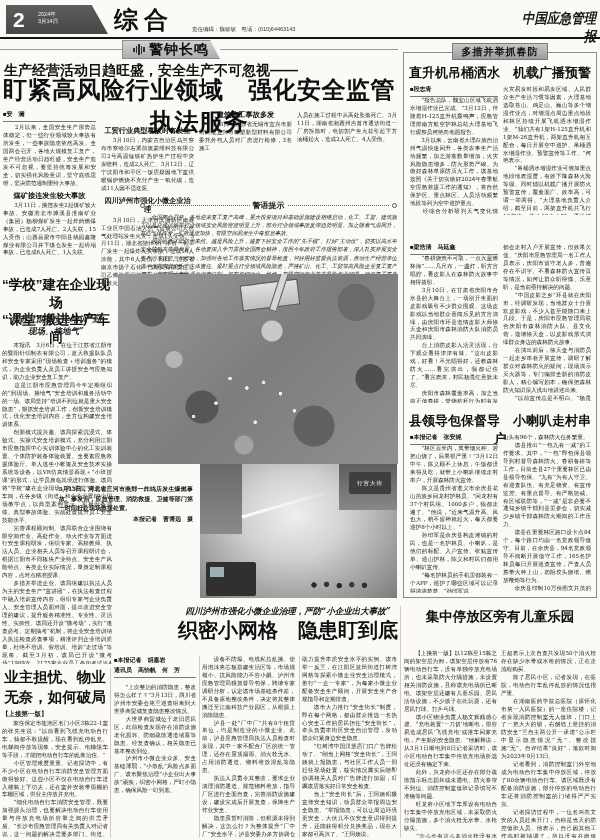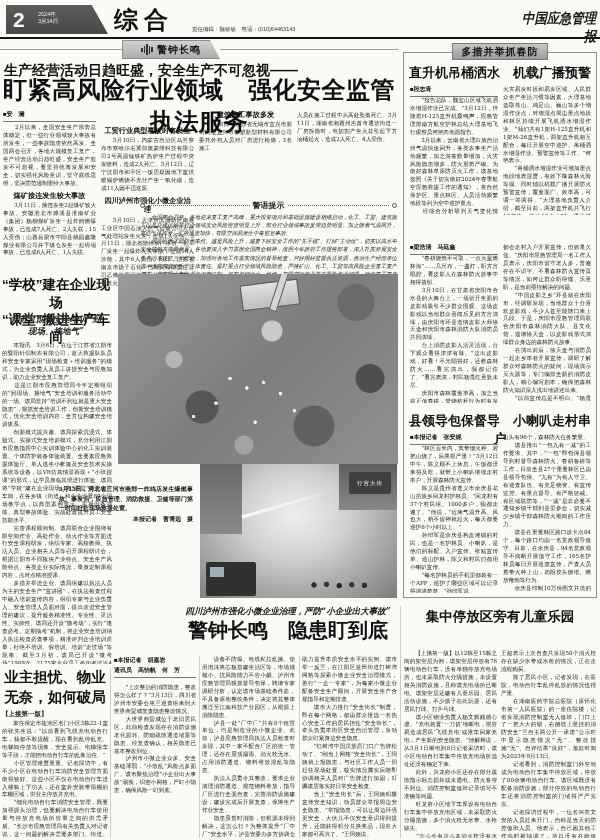--- a/index.html
+++ b/index.html
@@ -61,21 +61,21 @@
   <div class="abs" style="left:0;top:49px;width:122px;height:1px;background:#9a9a9a;"></div>
   <div class="abs" style="left:220px;top:49px;width:178px;height:1px;background:#9a9a9a;"></div>
   <div class="abs flag" style="left:122px;top:40px;width:98px;height:19px;">
     <span class="wave">
       <i style="height:4px"></i>
         <i style="height:7px"></i>
         <i style="height:11px"></i>
         <i style="height:8px"></i>
         <i style="height:5px"></i>
     </span>
-    <span class="sans" style="font-size:10px;font-weight:bold;color:#101010;letter-spacing:1px;">警钟长鸣</span>
+    <span class="sans" style="font-size:14px;font-weight:bold;color:#101010;letter-spacing:1px;">警钟长鸣</span>
   </div>
 
   <div class="abs sans" style="left:4px;top:62px;font-size:14px;font-weight:bold;color:#111;">生产经营活动日趋旺盛，安全生产不可忽视——</div>
   <div class="abs sans head-center" style="left:0;top:74px;width:398px;font-size:24px;letter-spacing:0.5px;">盯紧高风险行业领域　强化安全监管执法服务</div>
 
   <div class="abs" style="left:3px;top:110px;width:93px;height:166px;">
     <div class="byline sans">■安　澜</div>
     <div class="flow body-text" style="margin-top:2px;">　　2月以来，全国安全生产形势总体稳定，但一些行业领域较大事故有所发生，一些事故隐患依然高发。全国两会召开，各地大规模复工复产，生产经营活动日趋旺盛，安全生产愈发不可忽视，要坚持统筹发展和安全，切实强化风险意识，坚守底线思维，坚决防范遏制重特大事故。</div>
     <div class="col-subhead sans">煤矿接连发生较大事故</div>
     <div class="flow body-text">　　3月11日，接连发生2起煤矿较大事故。安徽淮北市濉溪县淮南矿业（集团）杨柳煤矿发生一起炸药燃爆事故，已造成7人死亡、2人失联，15人受伤；山西吕梁市中阳县桃园鑫隆煤业有限公司井下煤仓发生一起坍塌事故，已造成6人死亡、1人失联。</div>
@@ -160,21 +160,21 @@
     <div>“课堂”搬进生产车间</div>
   </div>
   <div class="abs kai" style="left:8px;top:314px;width:96px;font-size:8.5px;font-weight:bold;text-align:center;line-height:1.4;color:#222;">江苏江阴市安全培训“到现场、接地气”</div>
   <div class="abs flow body-text" style="left:2px;top:342px;width:110px;height:322px;">　　本报讯　3月6日，在位于江苏省江阴市的暨阳针织制衣有限公司，蓝天救援队队员和安全专家采用“现场检查＋培训服务”的模式，为企业负责人及员工讲授安全与应急知识，助力企业安全复工复产。
 　　这是江阴市应急管理局今年定期组织的“到现场、接地气”安全培训和服务活动中的一场。该局坚持“培训不到位就是重大安全隐患”，狠抓安全培训工作，创新安全培训模式，优化安全培训内容，全方位构建安全培训体系。
 　　创新模式提兴趣。该局探索沉浸式、体验式、实操式安全培训模式，充分利用江阴市应急指挥中心实训体验中心的化工实训装置、个体防护装备体验装置、全要素应急救援体验厅、单人逃生小帐篷及安全技术实操系统等设备，以VR仿真情景再现＋“小班授课”的形式，让学员身临其境进行体验。该局将“学校”建在企业现场，将“课堂”搬进生产车间，在各乡镇（街道）和企业设置89个现场教学点，以典型案例警示、实操设备演练、典型事故体验、实战处置提升员工安全技能水平。
 　　完善课程顾问制。该局联合企业围绕有限空间作业、高处作业、动火作业等方面进行安全课程研发，组织专家、高校教师、执法人员、企业相关人员等召开课程研讨会，根据江阴市不同板块产业特点、安全生产风险特点、各类企业实际情况，量身定制课程内容，点对点精准授课。
 　　多措并举进企业。该局组建以执法人员为主的安全生产“宣讲团”，在执法检查过程中融入培训宣传内容，组织专家与企业负责人、安全管理人员面对面，提出改进安全管理的建议，提升服务精准性、专业性、灵活性、实效性。该局还开设“微考场”，实行“逢查必考、定期抽考”机制，将企业安全培训纳入执法检查必查事项，精准评判企业培训质量，杜绝不培训、假培训、培训“走过场”等现象。截至3月初，该局已开设“微考场”1989次，2175家企业员工参加考试近4万人次。（樊天扬　张军）</div>
 
   <div class="abs kai head-center" style="left:178px;top:606px;width:220px;font-size:8.5px;">四川泸州市强化小微企业治理，严防“小企业出大事故”</div>
-  <div class="abs sans head-center" style="left:178px;top:617px;width:220px;font-size:20px;">警钟长鸣　隐患盯到底</div>
+  <div class="abs sans head-center" style="left:178px;top:617px;width:220px;font-size:20px;">织密小网格　隐患盯到底</div>
   <div class="abs sans" style="left:114px;top:656px;width:82px;font-size:6px;font-weight:bold;border-bottom:1px solid #777;padding-bottom:2px;line-height:1.6;color:#111;">
     <div>■本报记者　胡嘉岩</div>
     <div>通讯员　高怡帆　何　芳</div>
   </div>
   <div class="abs flow body-text" style="left:114px;top:684px;width:82px;height:152px;">　　“上次整治的消防隐患，整改得怎么样了？”3月13日，四川省泸州市安委会第三巡查组来到大世界商贸城复查隐患整改情况。
 　　大世界商贸城位于老旧居民区，此前检查发现存在消防设施老化损坏、防烟疏散通道堵塞等隐患。经复查确认，相关隐患已基本整改到位。
 　　泸州市小微企业众多、安全基础薄弱，“小散乱”风险点多面广。该市聚焦治理“小企业出大事故”顽疾，织密小网格，严盯小隐患，确保风险一盯到底。</div>
   <div class="abs flow body-text" style="left:202px;top:656px;width:93px;height:182px;">　　设备不防爆、电线私拉乱接、使用泡沫夹芯板搭建生活区等，市场规模小、抗风险能力不容小觑。泸州市应急管理局狠抓督导包保，聘请专家调研分析，认定该市场基础条件差，不具备原地整改条件，决定将其整体搬迁至江南科技产业园区，从根源上消除隐患。
 　　泸县一处“厂中厂”共有8个租赁单位，均是制造业的小微企业。此前，泸县应急管理局执法人员检查时发现，其中一家不配合厂区的统一管理，还存在屋顶漏雨、消火栓无水、占用消防通道、物料堆放混乱等隐患。
 　　执法人员责令其整改，要求企业清理消防通道、规范物料堆放，指导厂区进行全面自查，完善消防设施建设，建设完成后开展复查，保障生产作业安全。

